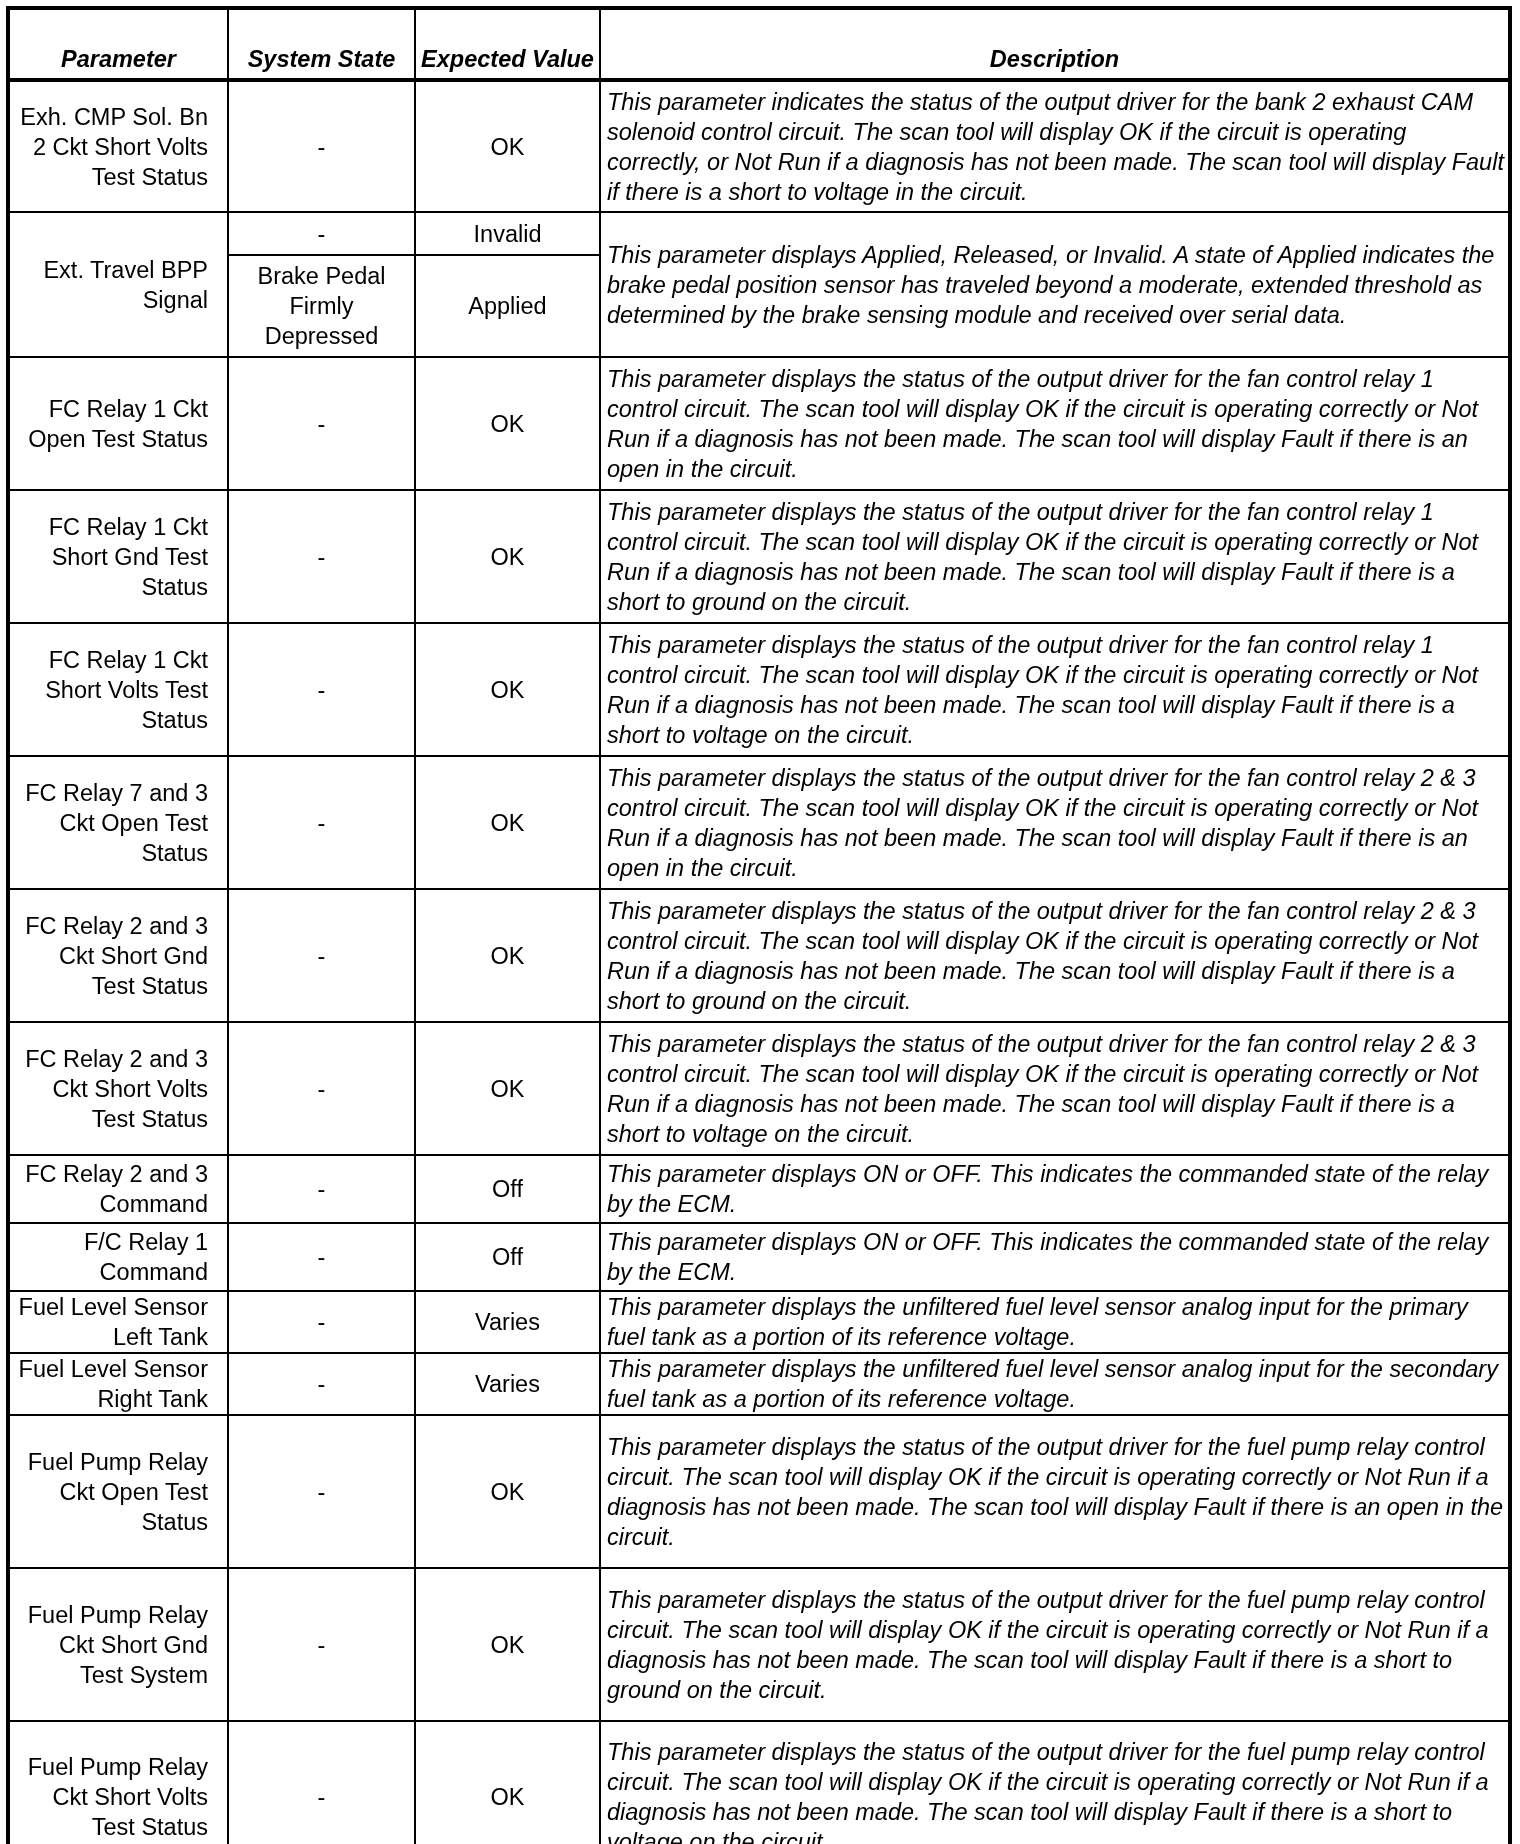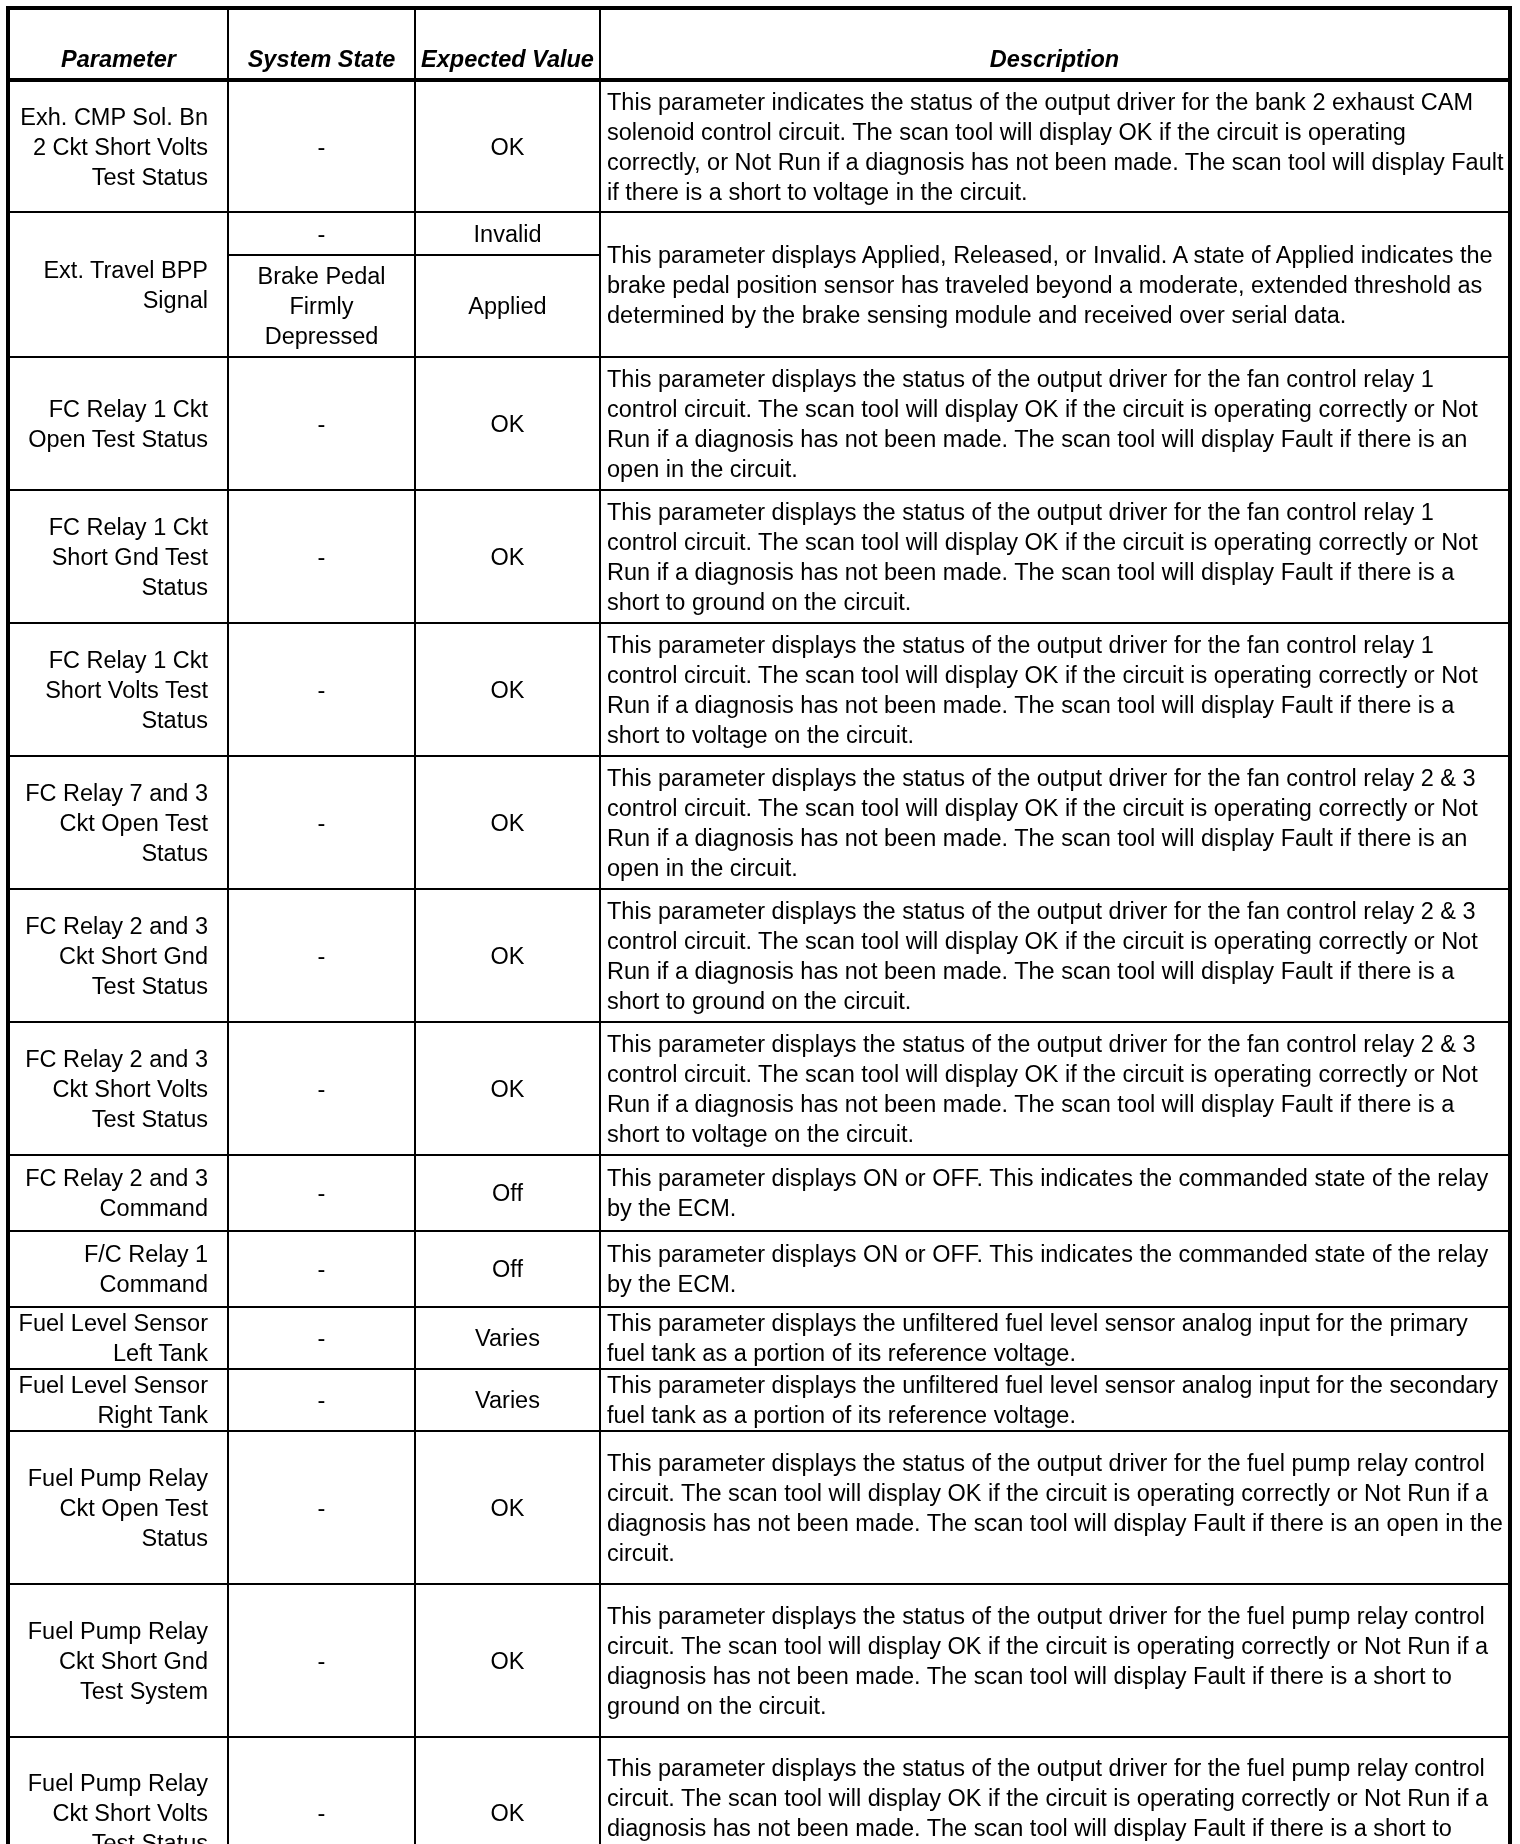--- a/index.html
+++ b/index.html
@@ -14,23 +14,23 @@
   table.params col.c-state { width: 187px; }
   table.params col.c-exp   { width: 185px; }
   table.params col.c-desc  { width: 910px; }
   th, td { border: 2px solid #000; padding: 0 5px; vertical-align: middle;
            font-size: 23.5px; line-height: 30px; overflow: hidden; }
   th { font-weight: bold; text-align: center; vertical-align: bottom; padding-bottom: 4px; font-style: italic; }
   thead tr { height: 72px; }
   thead th { border-bottom: 4px solid #000; }
   td.param { text-align: right; padding-left: 4px; padding-right: 19px; }
   td.center { text-align: center; }
-  td.desc { text-align: left; padding-left: 6px; padding-right: 4px; }
+  td.desc { text-align: left; padding-left: 6px; padding-right: 4px; font-style: italic; }
   tr.h4 { height: 133px; }
-  tr.h2 { height: 76px; }
+  tr.h2 { height: 68px; }
   tr.h-exh { height: 132px; }
   tr.h-bpp-a { height: 43px; }
   tr.h-bpp-b { height: 102px; }
   tr.h-fl { height: 54px; }
   tr.h-fp { height: 153px; }
 </style>
 </head>
 <body>
 
 <table class="params">

